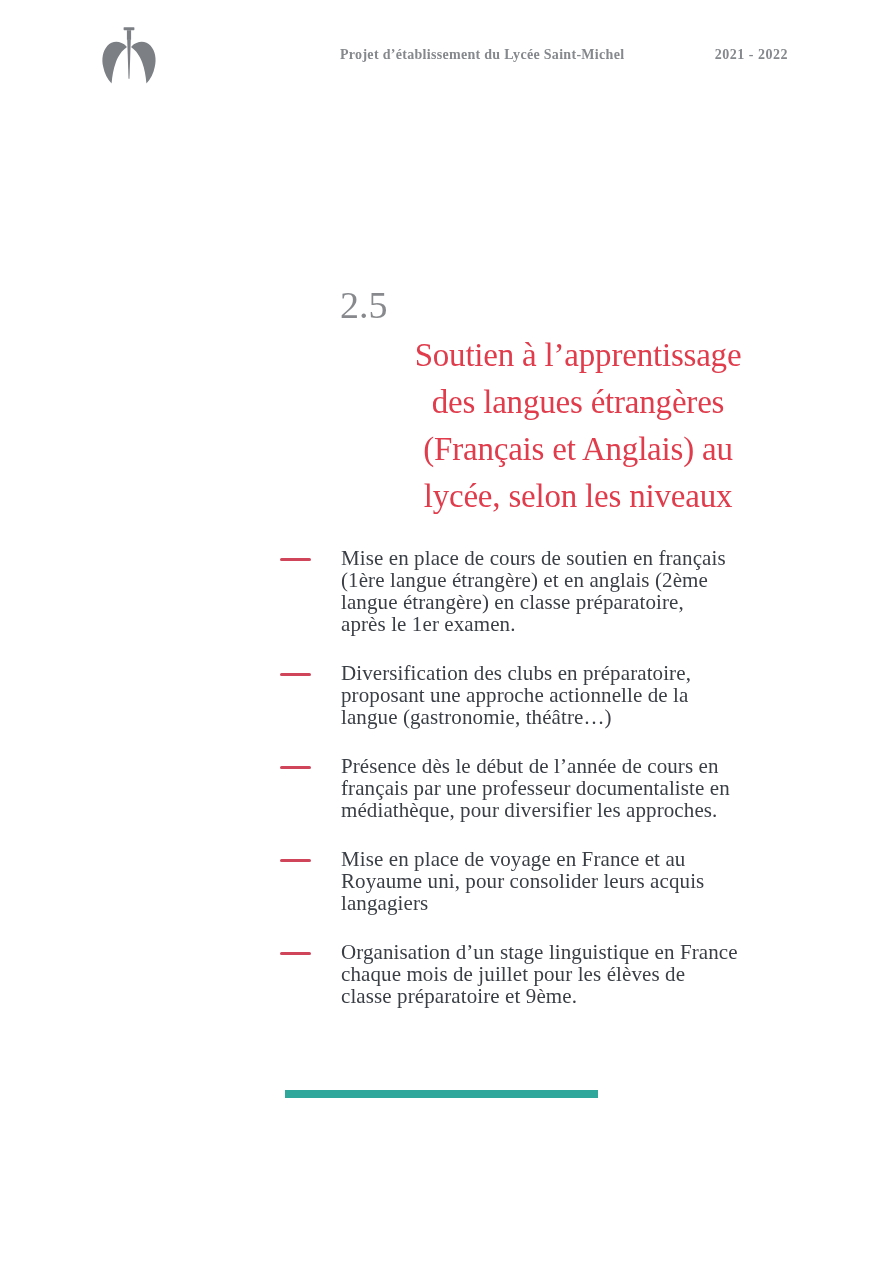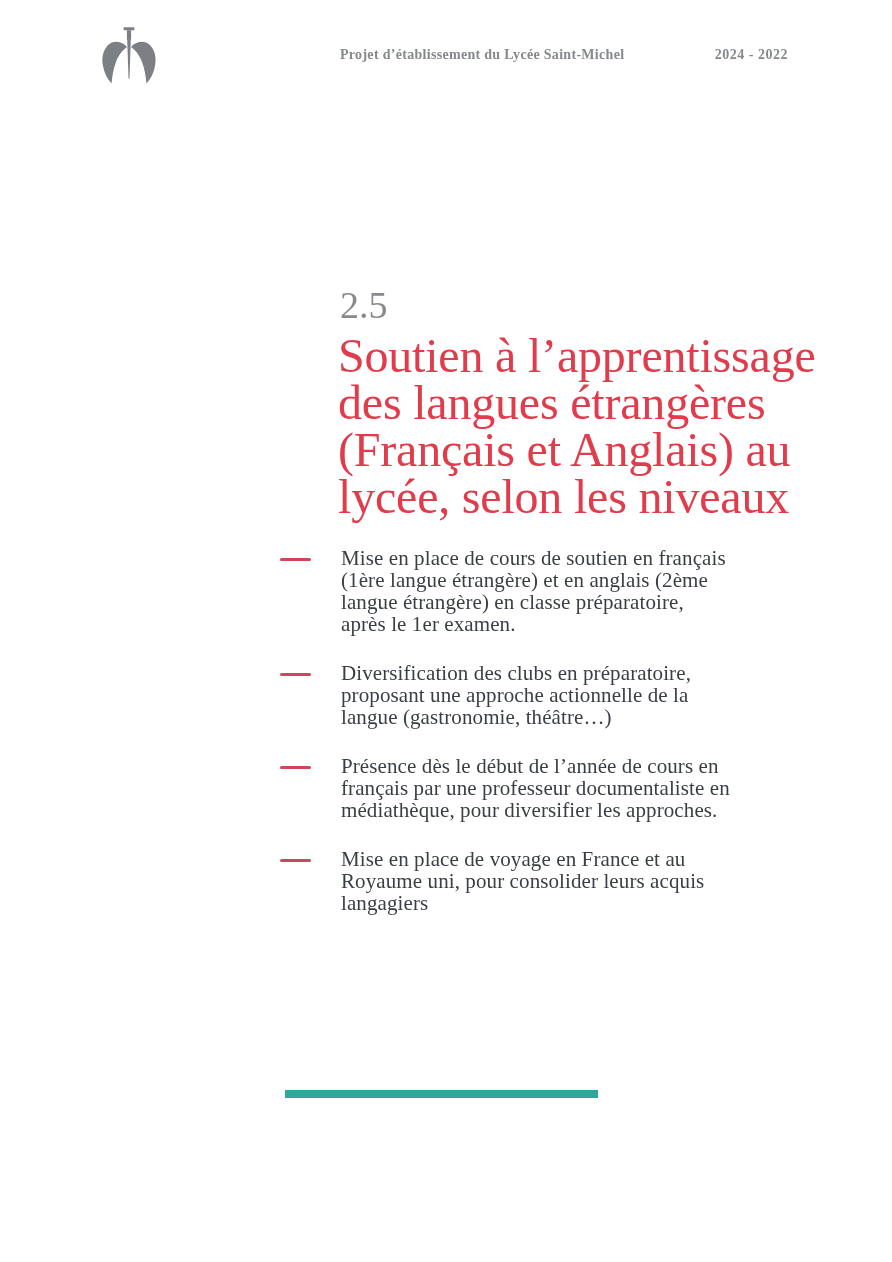--- a/index.html
+++ b/index.html
@@ -44,26 +44,27 @@
     left: 340px; top: 283px;
     font-size: 38px;
     font-weight: 400;
     color: #87898C;
     text-align: right;
   }
   .section-heading {
     position: absolute;
     left: 338px; top: 332px;
     width: 480px;
-    font-size: 48px;
+    font-size: 33px;
     line-height: 47px;
     font-weight: 500;
     letter-spacing: -0.2px;
     color: #E03C4C;
     white-space: pre-line;
+    text-align: center;
   }
   
   .bullet-list {
     position: absolute;
     left: 341px; top: 547px;
     width: 480px;
     list-style: none;
     margin: 0; padding: 0;
   }
   .bullet-item {
@@ -114,21 +115,21 @@
 
       </g>
       <g fill="#ffffff">
         <path d="M21,96 C24,86 27,76 31,67 L34,70 C30,79 27,88 25,96 Z" opacity="0.9"></path>
         <path d="M79,96 C76,86 73,76 69,67 L66,70 C70,79 73,88 75,96 Z" opacity="0.9"></path>
       </g>
     </svg>
   </div>
 
   <div class="header-title">Projet d’établissement du Lycée Saint-Michel</div>
-  <div class="header-years">2024 - 2022</div>
+  <div class="header-years">2021 - 2022</div>
 
   <div class="section-number">2.5</div>
   <h1 class="section-heading" style="margin:0;">Soutien à l’apprentissage
 des langues étrangères
 (Français et Anglais) au
 lycée, selon les niveaux</h1>
 
   <ul class="bullet-list">
     <li class="bullet-item">
       <span class="bullet-dash"></span>
@@ -148,17 +149,23 @@
       <span class="bullet-text">Présence dès le début de l’année de cours en
 français par une professeur documentaliste en
 médiathèque, pour diversifier les approches.</span>
     </li>
     <li class="bullet-item">
       <span class="bullet-dash"></span>
       <span class="bullet-text">Mise en place de voyage en France et au
 Royaume uni, pour consolider leurs acquis
 langagiers</span>
     </li>
+    <li class="bullet-item">
+      <span class="bullet-dash"></span>
+      <span class="bullet-text">Organisation d’un stage linguistique en France
+chaque mois de juillet pour les élèves de
+classe préparatoire et 9ème.</span>
+    </li>
   </ul>
 
   <div class="footer-bar"></div>
 
 </div>
 
 </body></html>

